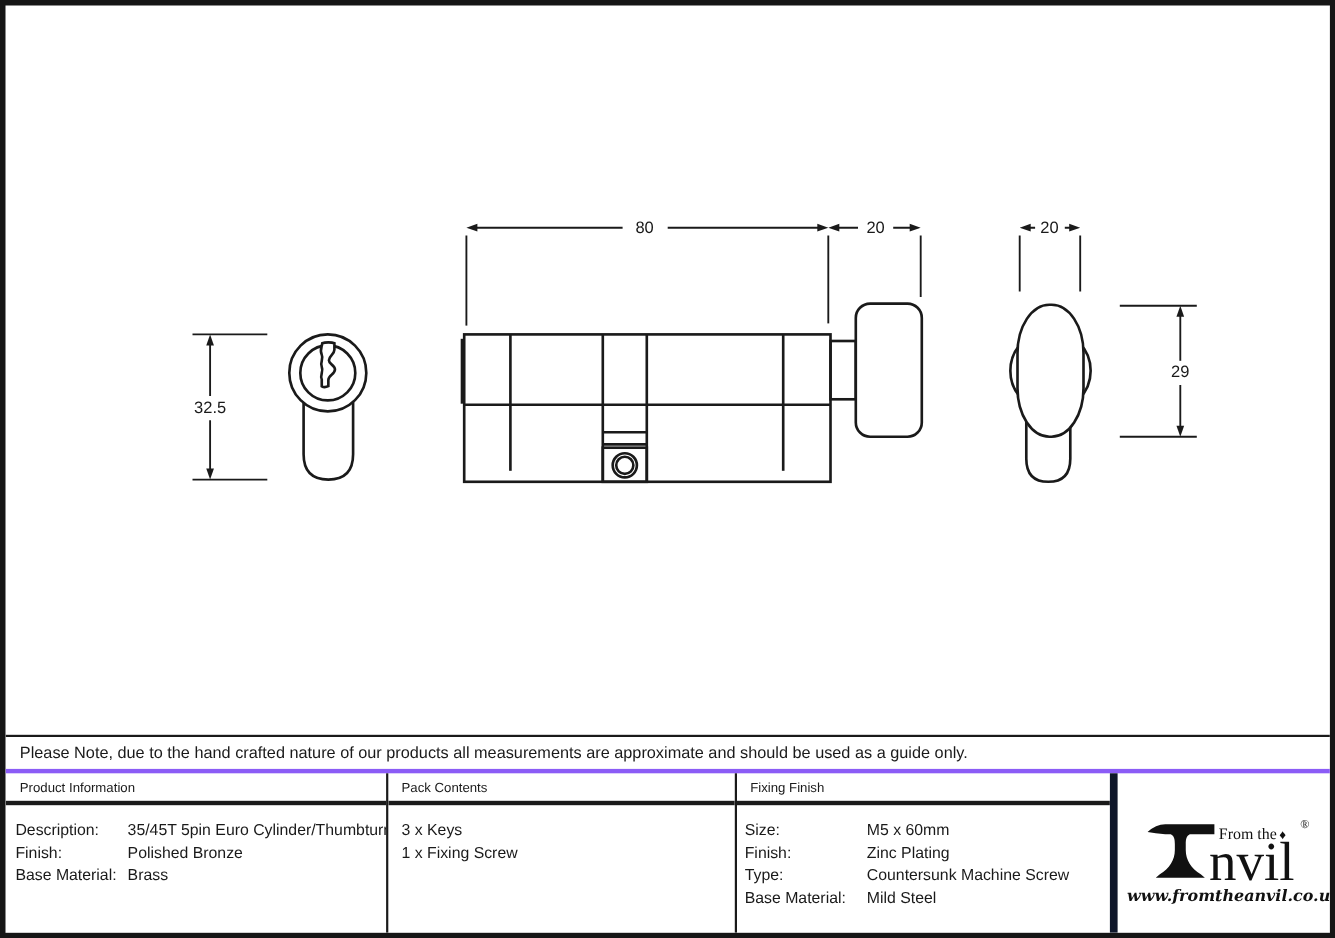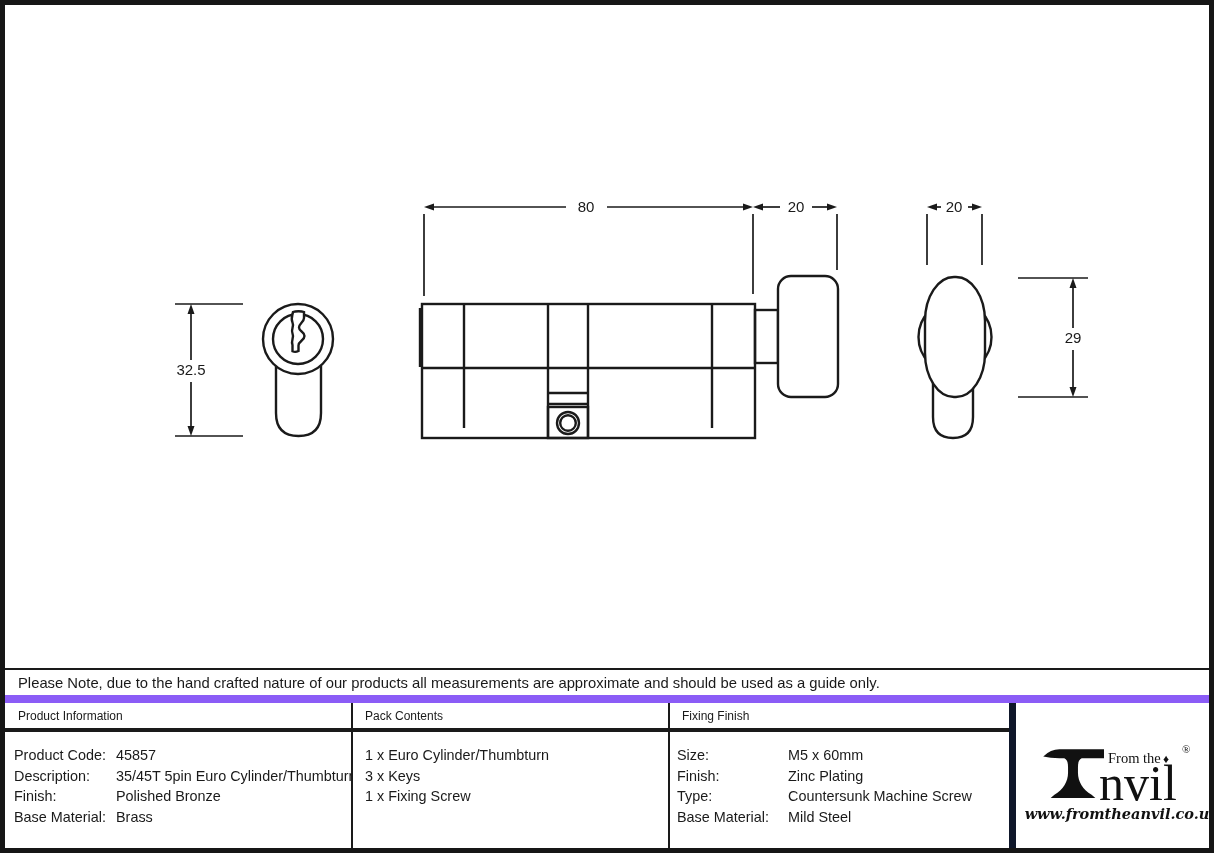--- a/index.html
+++ b/index.html
@@ -17,21 +17,21 @@
   svg.drawing { position:absolute; left:0; top:0; }
   svg .obj  { fill:none; stroke:#1a1a1a; stroke-width:2.4px; }
   svg .objw { fill:#ffffff; stroke:#1a1a1a; stroke-width:2.4px; }
   svg .fillw{ fill:#ffffff; stroke:none; }
   svg .dim  { fill:none; stroke:#1a1a1a; stroke-width:1.7px; }
   svg .arr  { fill:#1a1a1a; stroke:none; }
   svg text.dimtxt { font-family:"Liberation Sans",sans-serif; font-size:15px; fill:#1a1a1a; text-anchor:middle; }
 
   .note-row {
     position:absolute; left:0; right:0; top:663px; height:35px;
-    border-top:2px solid #1a1a1a; border-bottom:8px solid #8b5cf6;
+    border-top:2px solid #1a1a1a; border-bottom:4px solid #8b5cf6;
     display:flex; align-items:center; padding-left:13px;
     font-size:14.8px;
   }
   .col { position:absolute; top:698px; bottom:0; overflow:hidden; }
   .col1 { left:0;      width:346px; }
   .col2 { left:346px;  width:317px; border-left:2px solid #1a1a1a; }
   .col3 { left:663px;  width:341px; border-left:2px solid #1a1a1a; }
   .col4 { left:1004px; right:0;     border-left:7px solid #0f172a; }
   .hdr {
     height:29px; border-bottom:4px solid #1a1a1a;
@@ -142,38 +142,34 @@
   </svg>
 
   <div class="note-row">
     <span>Please Note, due to the hand crafted nature of our products all measurements are approximate and should be used as a guide only.</span>
   </div>
 
   <div class="col col1">
     <div class="hdr">Product Information</div>
     <div class="rows">
       <div class="row">
-        <span class="lbl">Product Code:</span><span class="val">45857</span>
-      </div>
-      <div class="row">
         <span class="lbl">Description:</span><span class="val">35/45T 5pin Euro Cylinder/Thumbturn</span>
       </div>
       <div class="row">
         <span class="lbl">Finish:</span><span class="val">Polished Bronze</span>
       </div>
       <div class="row">
         <span class="lbl">Base Material:</span><span class="val">Brass</span>
       </div>
     </div>
   </div>
 
   <div class="col col2">
     <div class="hdr">Pack Contents</div>
     <div class="rows">
-      <div class="row"><span class="item">1 x Euro Cylinder/Thumbturn</span></div>
       <div class="row"><span class="item">3 x Keys</span></div>
       <div class="row"><span class="item">1 x Fixing Screw</span></div>
     </div>
   </div>
 
   <div class="col col3">
     <div class="hdr">Fixing Finish</div>
     <div class="rows">
       <div class="row">
         <span class="lbl">Size:</span><span class="val">M5 x 60mm</span>

